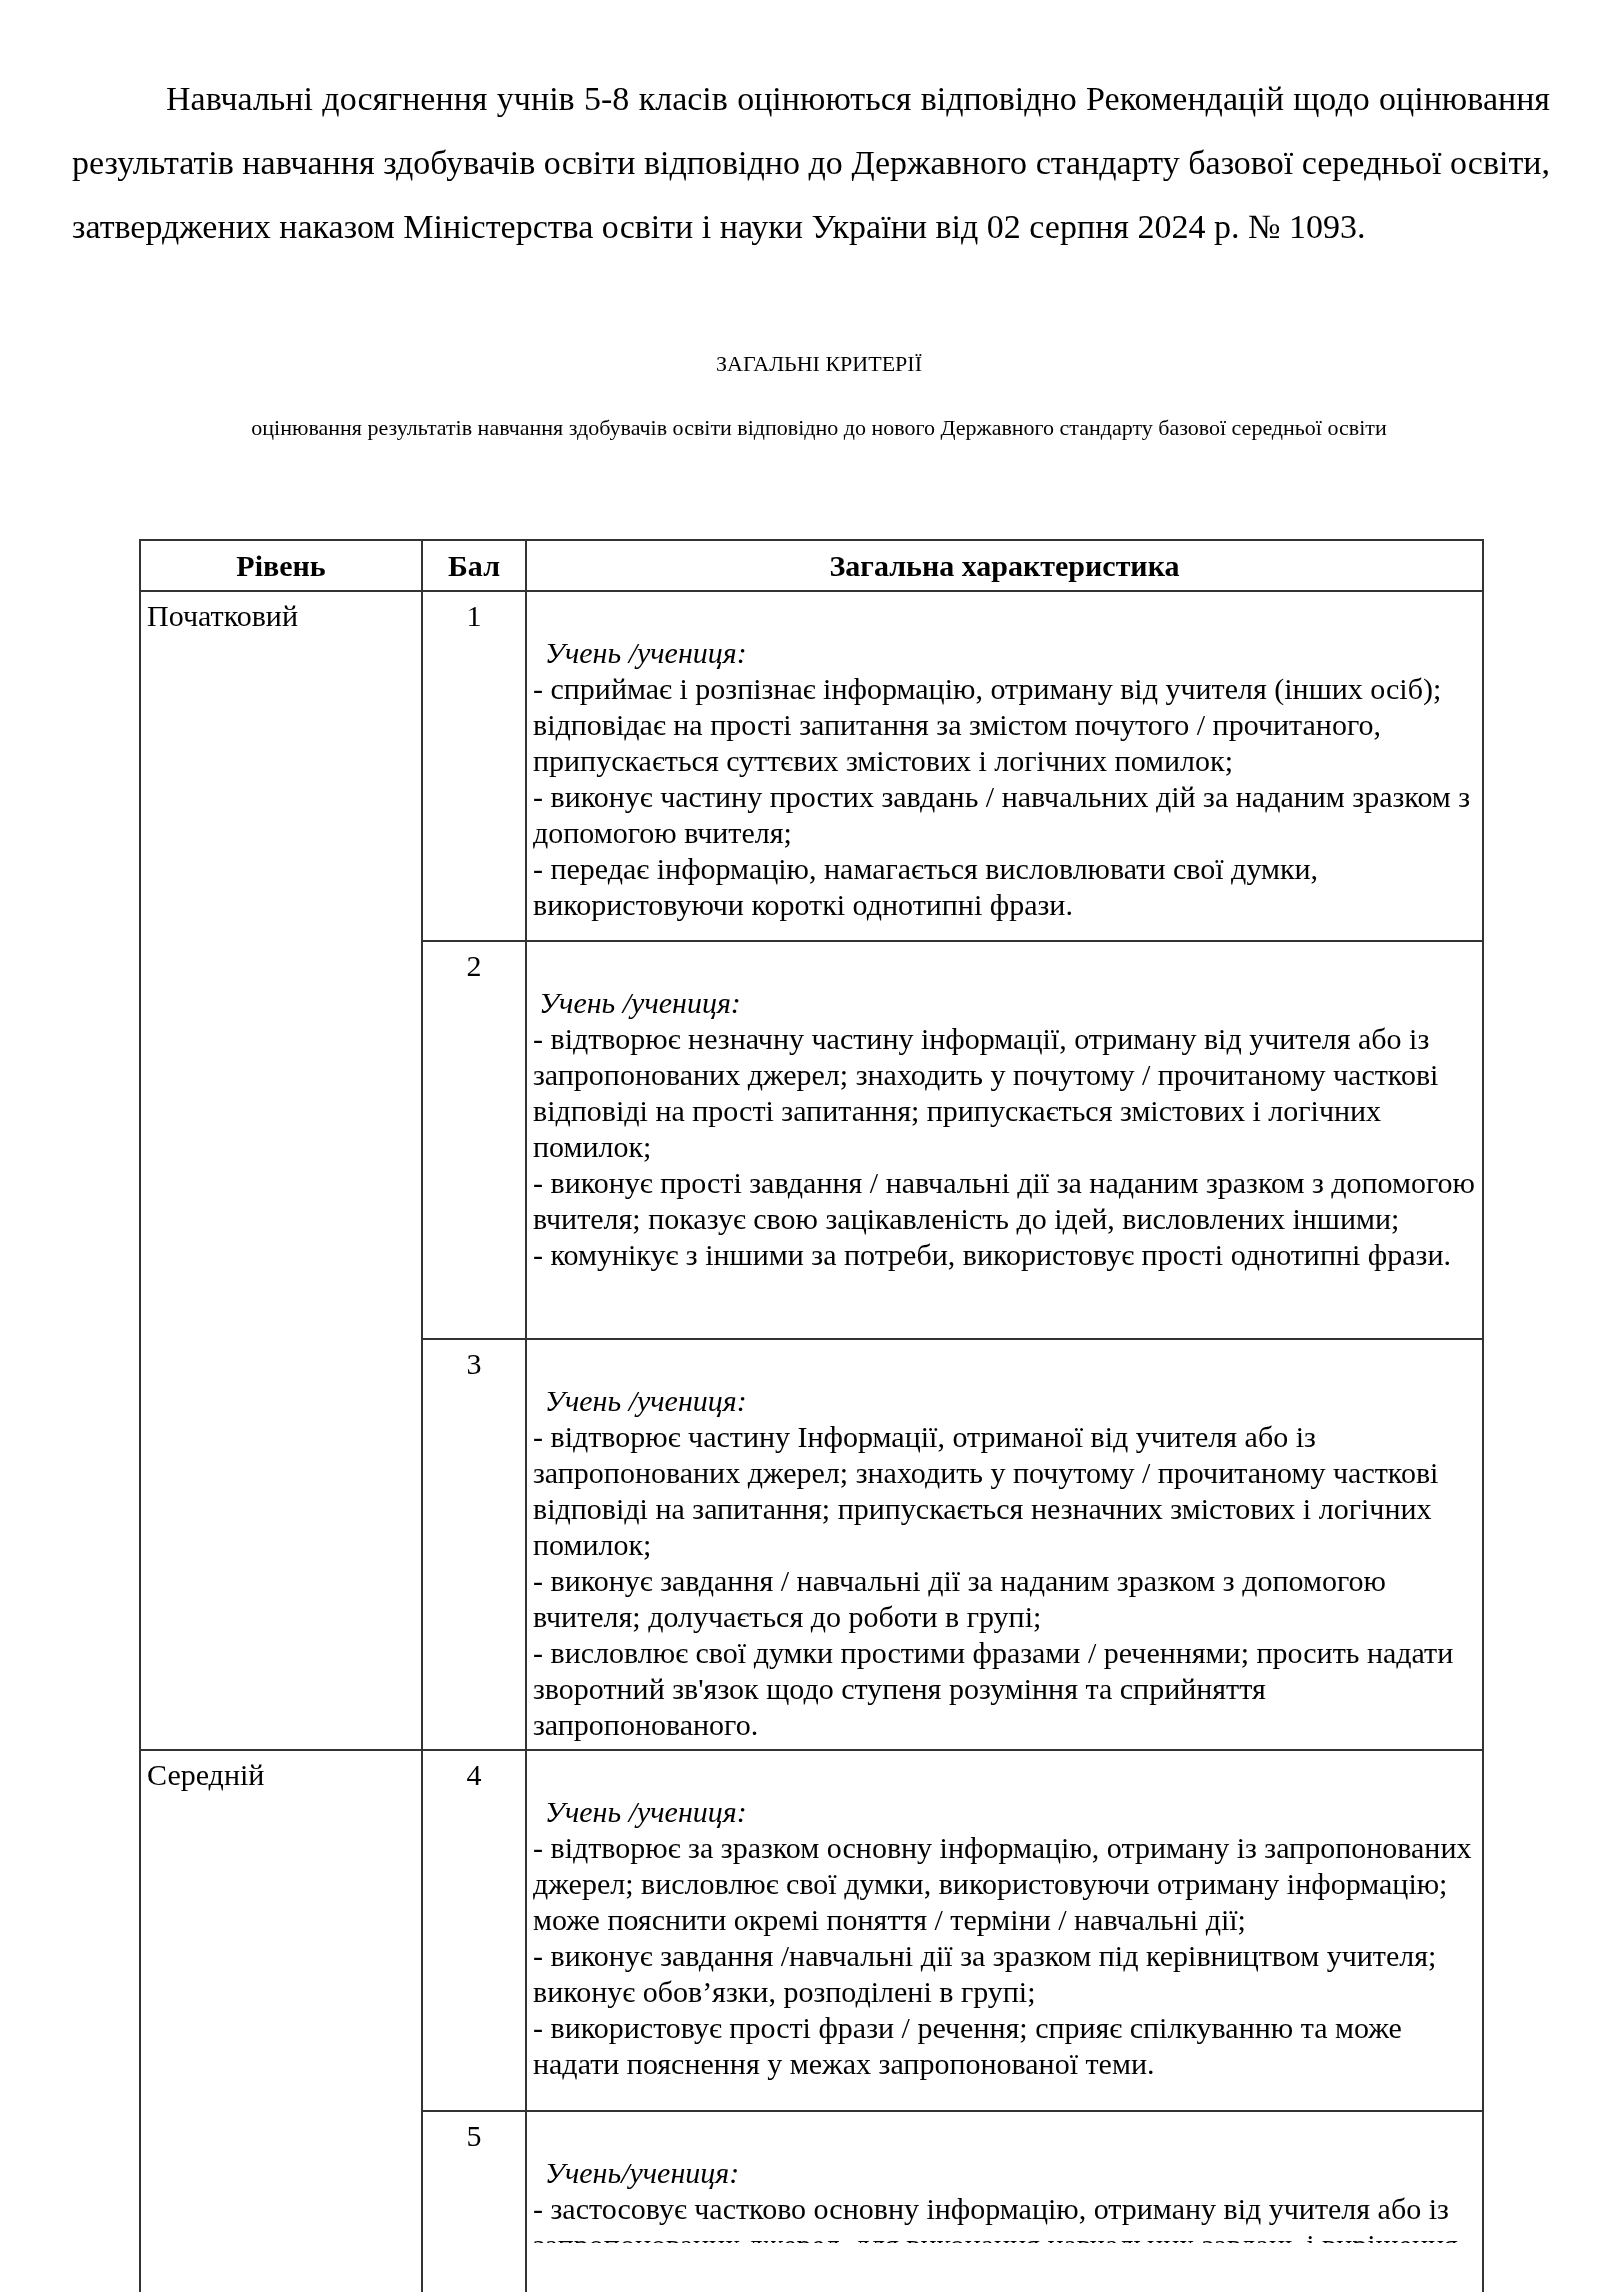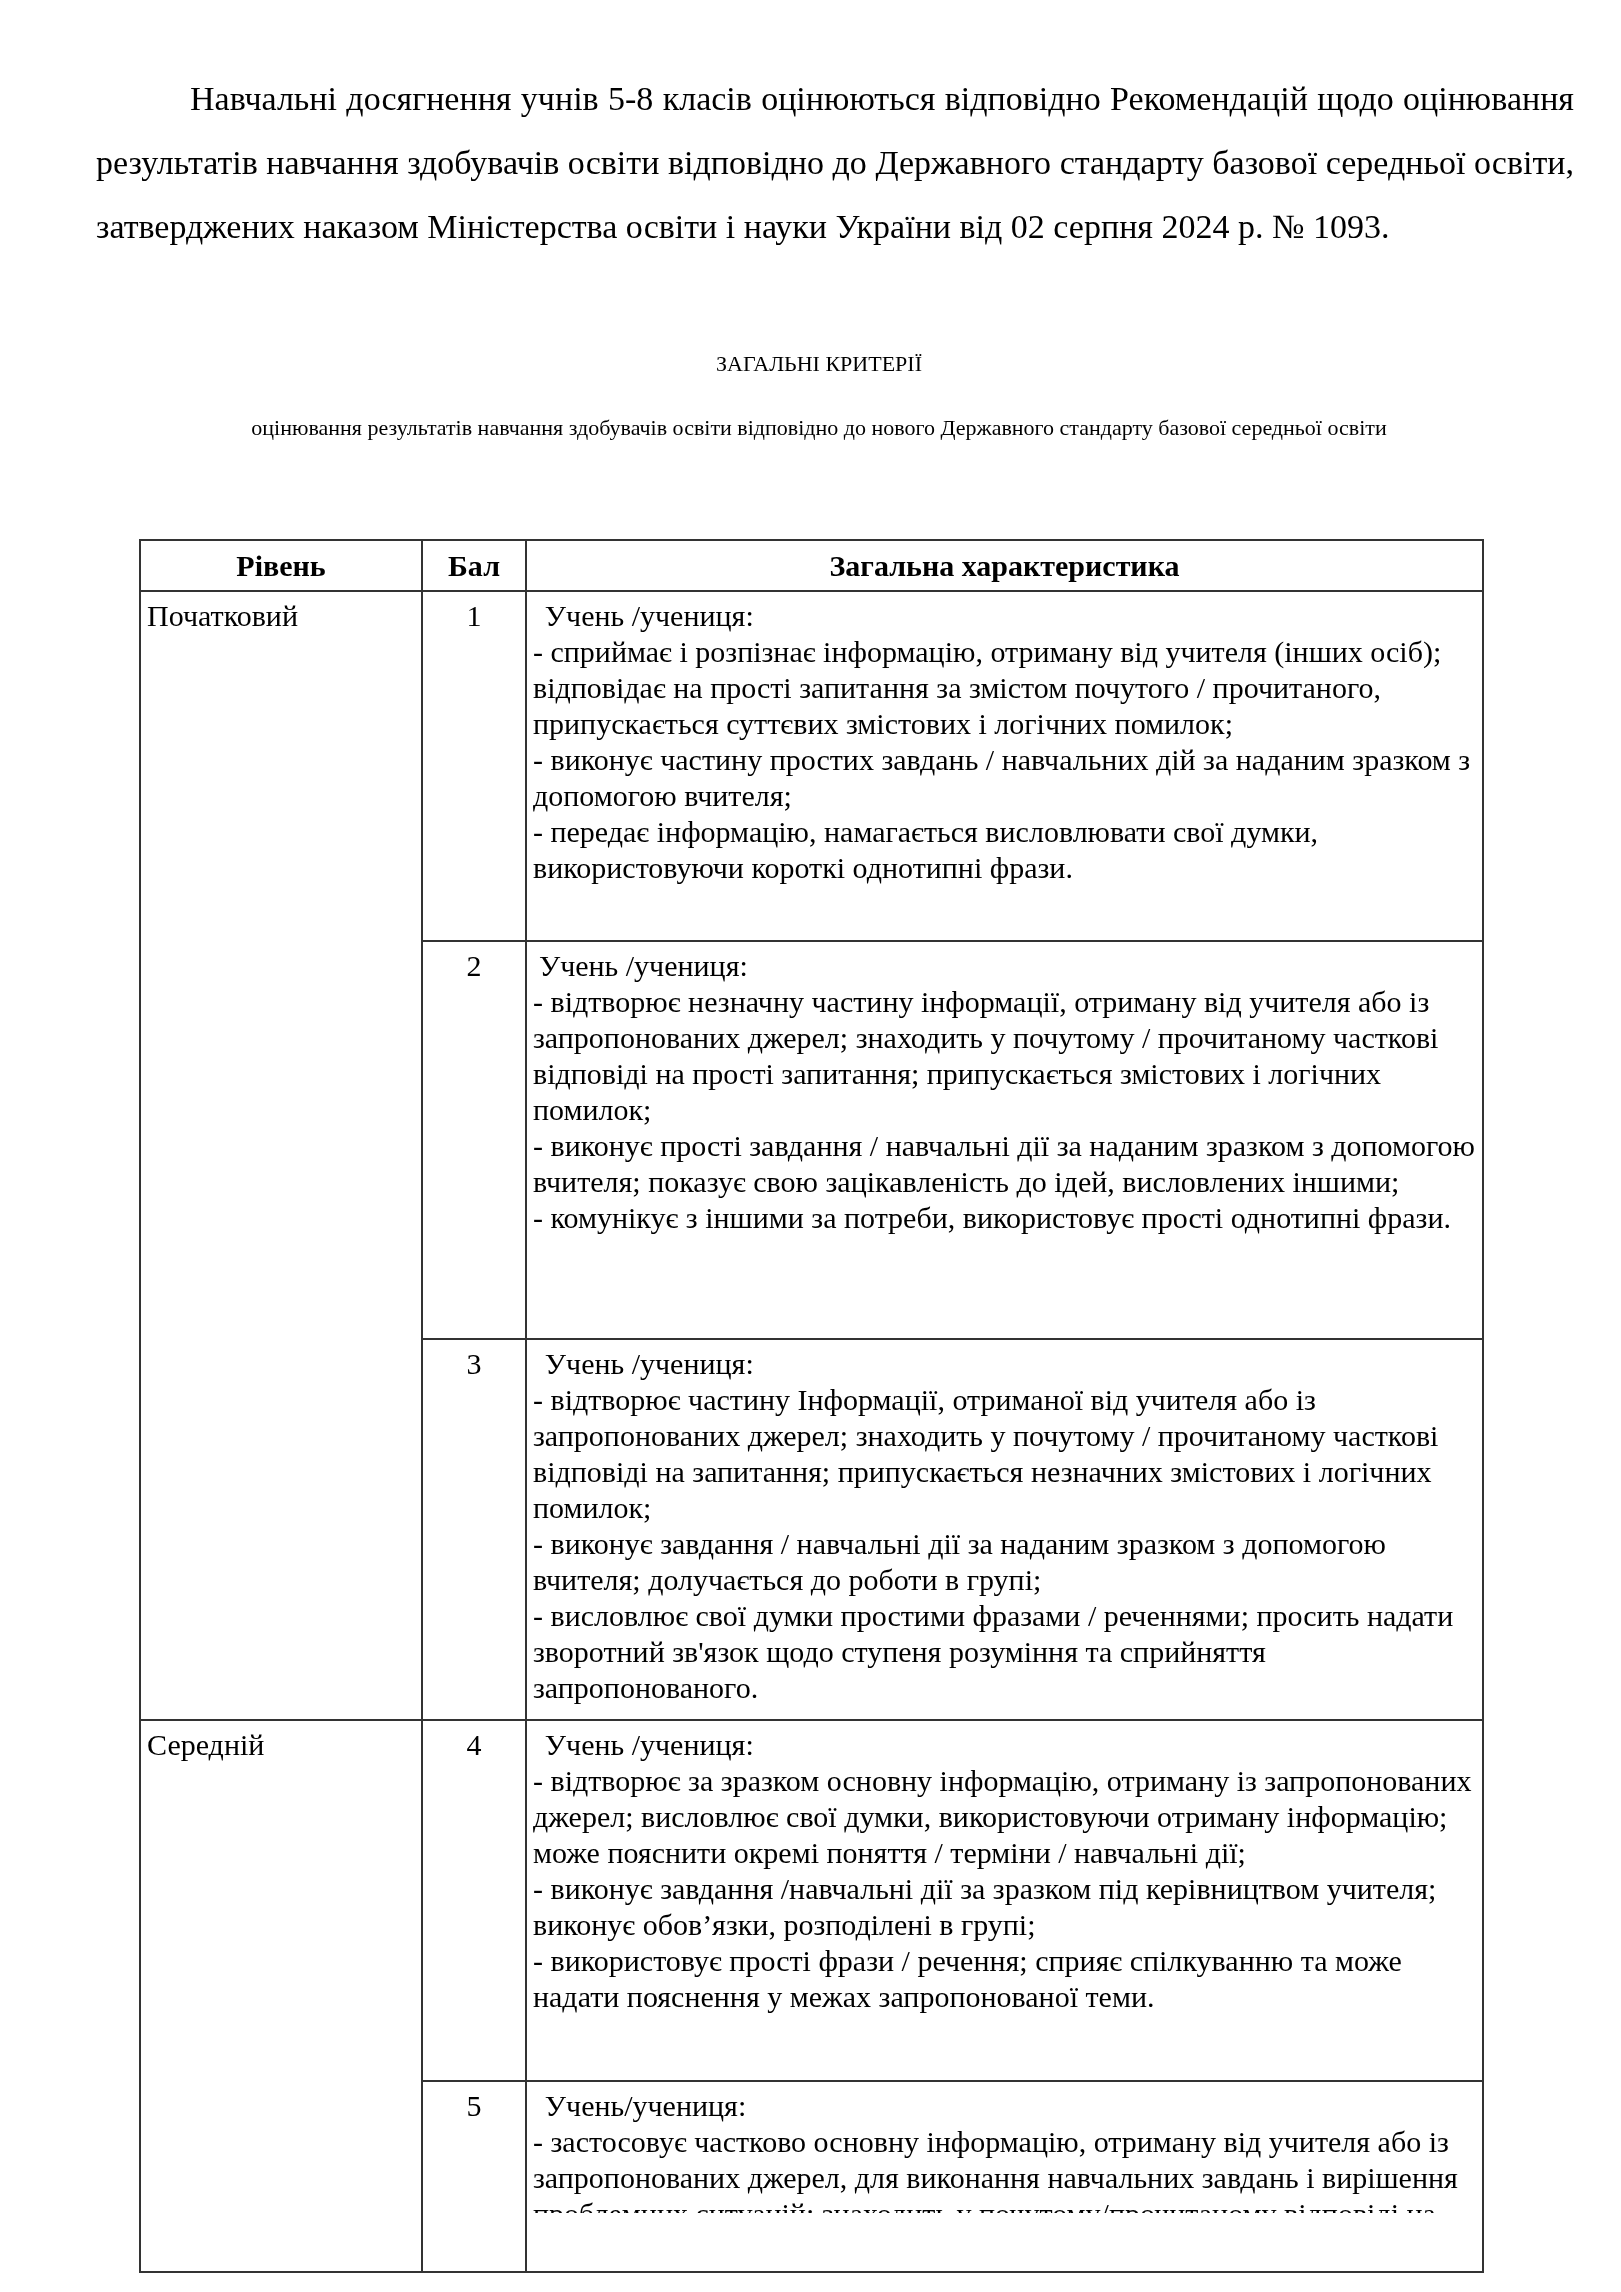--- a/index.html
+++ b/index.html
@@ -10,21 +10,21 @@
     body {
       width: 1621px;
       height: 2293px;
       position: relative;
       overflow: hidden;
       color: #000000;
       font-family: "Liberation Serif", "DejaVu Serif", serif;
     }
     .intro {
       position: absolute;
-      left: 96px;
+      left: 72px;
       top: 67px;
       width: 1478px;
       font-size: 34px;
       line-height: 64px;
       text-align: justify;
       text-indent: 94px;
       margin: 0;
     }
     .title-block {
       position: absolute;
@@ -65,22 +65,24 @@
       padding: 2px 0 0 11.8px;
     }
     td.score {
       text-align: center;
       vertical-align: middle;
     }
     td.desc {
       padding: 0 9.8px 2px 11.8px;
     }
     .desc .lead {
+      font-style: italic;
       padding-left: 11.8px;
       display: block;
+      margin-top: 37px;
     }
     .desc .item {
       display: block;
     }
     tr.r1 td.desc { height: 336px; }
     tr.r2 td.desc { height: 384px; }
     tr.r3 td.desc { height: 367px; }
     tr.r4 td.desc { height: 347px; }
     tr.r5 td.desc { height: 177px; }
     tr.r5 td.desc .clip {

